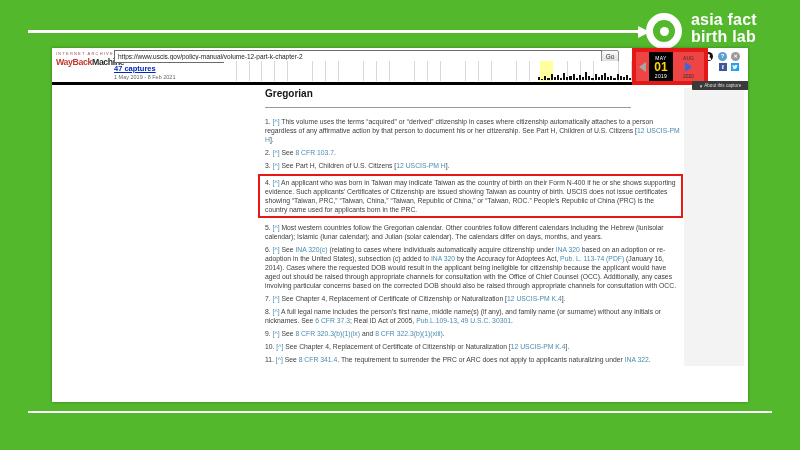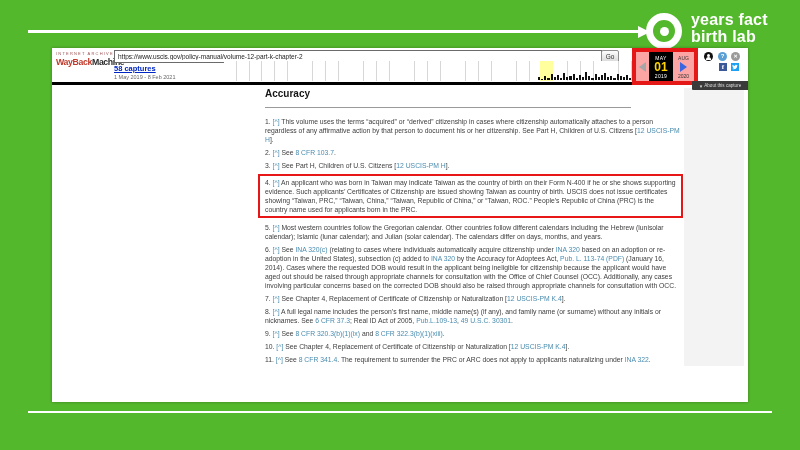--- a/index.html
+++ b/index.html
@@ -32,22 +32,22 @@
           background:linear-gradient(#fdfdfd,#d9d9d9);border:1px solid #8d8d8d;border-radius:2px;
           text-align:center;line-height:11px;padding:0;}
   .captures-link{position:absolute;left:62px;top:16px;font-size:7.5px;font-weight:bold;color:#0026c4;text-decoration:underline;}
   .captures-range{position:absolute;left:62px;top:26px;font-size:5.5px;color:#666;}
   .timeline{position:absolute;left:172px;top:13px;width:408px;height:20px;background:#fff;
             background-image:repeating-linear-gradient(90deg,transparent 0 11.8px,#d7d7d7 11.8px 12.75px);}
   .tl-yellow{position:absolute;left:316px;top:0;width:13px;height:20px;background:#ffff9e;}
   .tl-bars{position:absolute;left:314px;bottom:1px;width:93px;height:12px;display:flex;align-items:flex-end;gap:1px;}
   .tl-bar{flex:1;background:#111;}
   
-  .date-nav{position:absolute;left:580px;top:0;width:66px;height:37px;border:4px solid #e51818;
-            box-sizing:border-box;display:flex;z-index:4;background:#fca5a5;}
+  .date-nav{position:absolute;left:580px;top:0;width:76px;height:37px;border:4px solid #e51818;
+            box-sizing:border-box;display:flex;z-index:4;background:#ef4444;}
   .nav-prev{width:13px;display:flex;align-items:center;justify-content:center;}
   .arrow-left{width:0;height:0;border-top:5px solid transparent;border-bottom:5px solid transparent;border-right:7px solid #a6a6a6;}
   .nav-cur{width:24px;background:#000;color:#fff;display:flex;flex-direction:column;align-items:center;justify-content:center;}
   .nav-cur .m,.nav-cur .y{font-size:5px;line-height:6px;letter-spacing:.3px;}
   .nav-cur .d{font-size:12px;line-height:12px;font-weight:bold;color:#ffd400;}
   .nav-next{flex:1;display:flex;flex-direction:column;align-items:center;justify-content:center;color:#333;}
   .nav-next .m,.nav-next .y{font-size:5px;line-height:6px;}
   .arrow-right{width:0;height:0;border-top:5px solid transparent;border-bottom:5px solid transparent;border-left:7px solid #3a66e0;margin:1px 0;}
   
   .profile-icon{position:absolute;left:652px;top:4px;width:9px;height:9px;background:#121212;border-radius:50%;}
@@ -80,37 +80,37 @@
 </head>
 <body>
 
 <div class="poster">
 
   <div class="top-line"></div>
   <div class="logo-wedge"></div>
   <div class="logo-ring"></div>
   <div class="logo-dot"></div>
   <div class="brand-text">
-    <div>years fact</div>
+    <div>asia fact</div>
     <div>birth lab</div>
   </div>
   <div class="bottom-line"></div>
 
   <div class="capture">
 
     <div class="toolbar">
       <div class="wm-logo">
         <div class="wm-arc">INTERNET ARCHIVE</div>
         <div class="wm-name">
           <span class="p1">WayBack</span><span class="p2">Machine</span>
         </div>
       </div>
       <input class="url-input" type="text" value="https://www.uscis.gov/policy-manual/volume-12-part-k-chapter-2" style="">
       <button class="go-btn">Go</button>
-      <a class="captures-link">58 captures</a>
+      <a class="captures-link">47 captures</a>
       <div class="captures-range">1 May 2019 - 8 Feb 2021</div>
 
       <div class="timeline">
         <div class="tl-yellow"></div>
         <div class="tl-bars" id="tl-bars">
             <div class="tl-bar" style="height: 3px;"></div>
             <div class="tl-bar" style="height: 1px;"></div>
             <div class="tl-bar" style="height: 4px;"></div>
             <div class="tl-bar" style="height: 2px;"></div>
             <div class="tl-bar" style="height: 6px;"></div>
@@ -173,21 +173,21 @@
       <div class="about-bar">
         <span class="caret"></span>
         <span>About this capture</span>
       </div>
     </div>
     <div class="tb-black"></div>
 
     <div class="content">
       <div class="right-rail"></div>
       <div class="fn-col">
-        <h2 class="fn-heading">Accuracy</h2>
+        <h2 class="fn-heading">Gregorian</h2>
         <hr class="fn-rule">
         <div id="footnotes">
             <p class="footnote"><span>1. </span><a class="link">[^]</a><span> This volume uses the terms “acquired” or “derived” citizenship in cases where citizenship automatically attaches to a person regardless of any affirmative action by that person to document his or her citizenship. See Part H, Children of U.S. Citizens [</span><a class="link">12 USCIS-PM H</a><span>].</span></p>
             <p class="footnote"><span>2. </span><a class="link">[^]</a><span> See </span><a class="link">8 CFR 103.7</a><span>.</span></p>
             <p class="footnote"><span>3. </span><a class="link">[^]</a><span> See Part H, Children of U.S. Citizens [</span><a class="link">12 USCIS-PM H</a><span>].</span></p>
             <p class="footnote fn-highlight"><span>4. </span><a class="link">[^]</a><span> An applicant who was born in Taiwan may indicate Taiwan as the country of birth on their Form N-400 if he or she shows supporting evidence. Such applicants’ Certificates of Citizenship are issued showing Taiwan as country of birth. USCIS does not issue certificates showing “Taiwan, PRC,” “Taiwan, China,” “Taiwan, Republic of China,” or “Taiwan, ROC.” People’s Republic of China (PRC) is the country name used for applicants born in the PRC.</span></p>
             <p class="footnote"><span>5. </span><a class="link">[^]</a><span> Most western countries follow the Gregorian calendar. Other countries follow different calendars including the Hebrew (lunisolar calendar); Islamic (lunar calendar); and Julian (solar calendar). The calendars differ on days, months, and years.</span></p>
             <p class="footnote"><span>6. </span><a class="link">[^]</a><span> See </span><a class="link">INA 320(c)</a><span> (relating to cases where individuals automatically acquire citizenship under </span><a class="link">INA 320</a><span> based on an adoption or re-adoption in the United States), subsection (c) added to </span><a class="link">INA 320</a><span> by the Accuracy for Adoptees Act, </span><a class="link">Pub. L. 113-74 (PDF)</a><span> (January 16, 2014). Cases where the requested DOB would result in the applicant being ineligible for citizenship because the applicant would have aged out should be raised through appropriate channels for consultation with the Office of Chief Counsel (OCC). Additionally, any cases involving particular concerns based on the corrected DOB should also be raised through appropriate channels for consultation with OCC.</span></p>
             <p class="footnote"><span>7. </span><a class="link">[^]</a><span> See Chapter 4, Replacement of Certificate of Citizenship or Naturalization [</span><a class="link">12 USCIS-PM K.4</a><span>].</span></p>
             <p class="footnote"><span>8. </span><a class="link">[^]</a><span> A full legal name includes the person’s first name, middle name(s) (if any), and family name (or surname) without any initials or nicknames. See </span><a class="link">6 CFR 37.3</a><span>; Real ID Act of 2005, </span><a class="link">Pub.L.109-13</a><span>, </span><a class="link">49 U.S.C. 30301</a><span>.</span></p>

